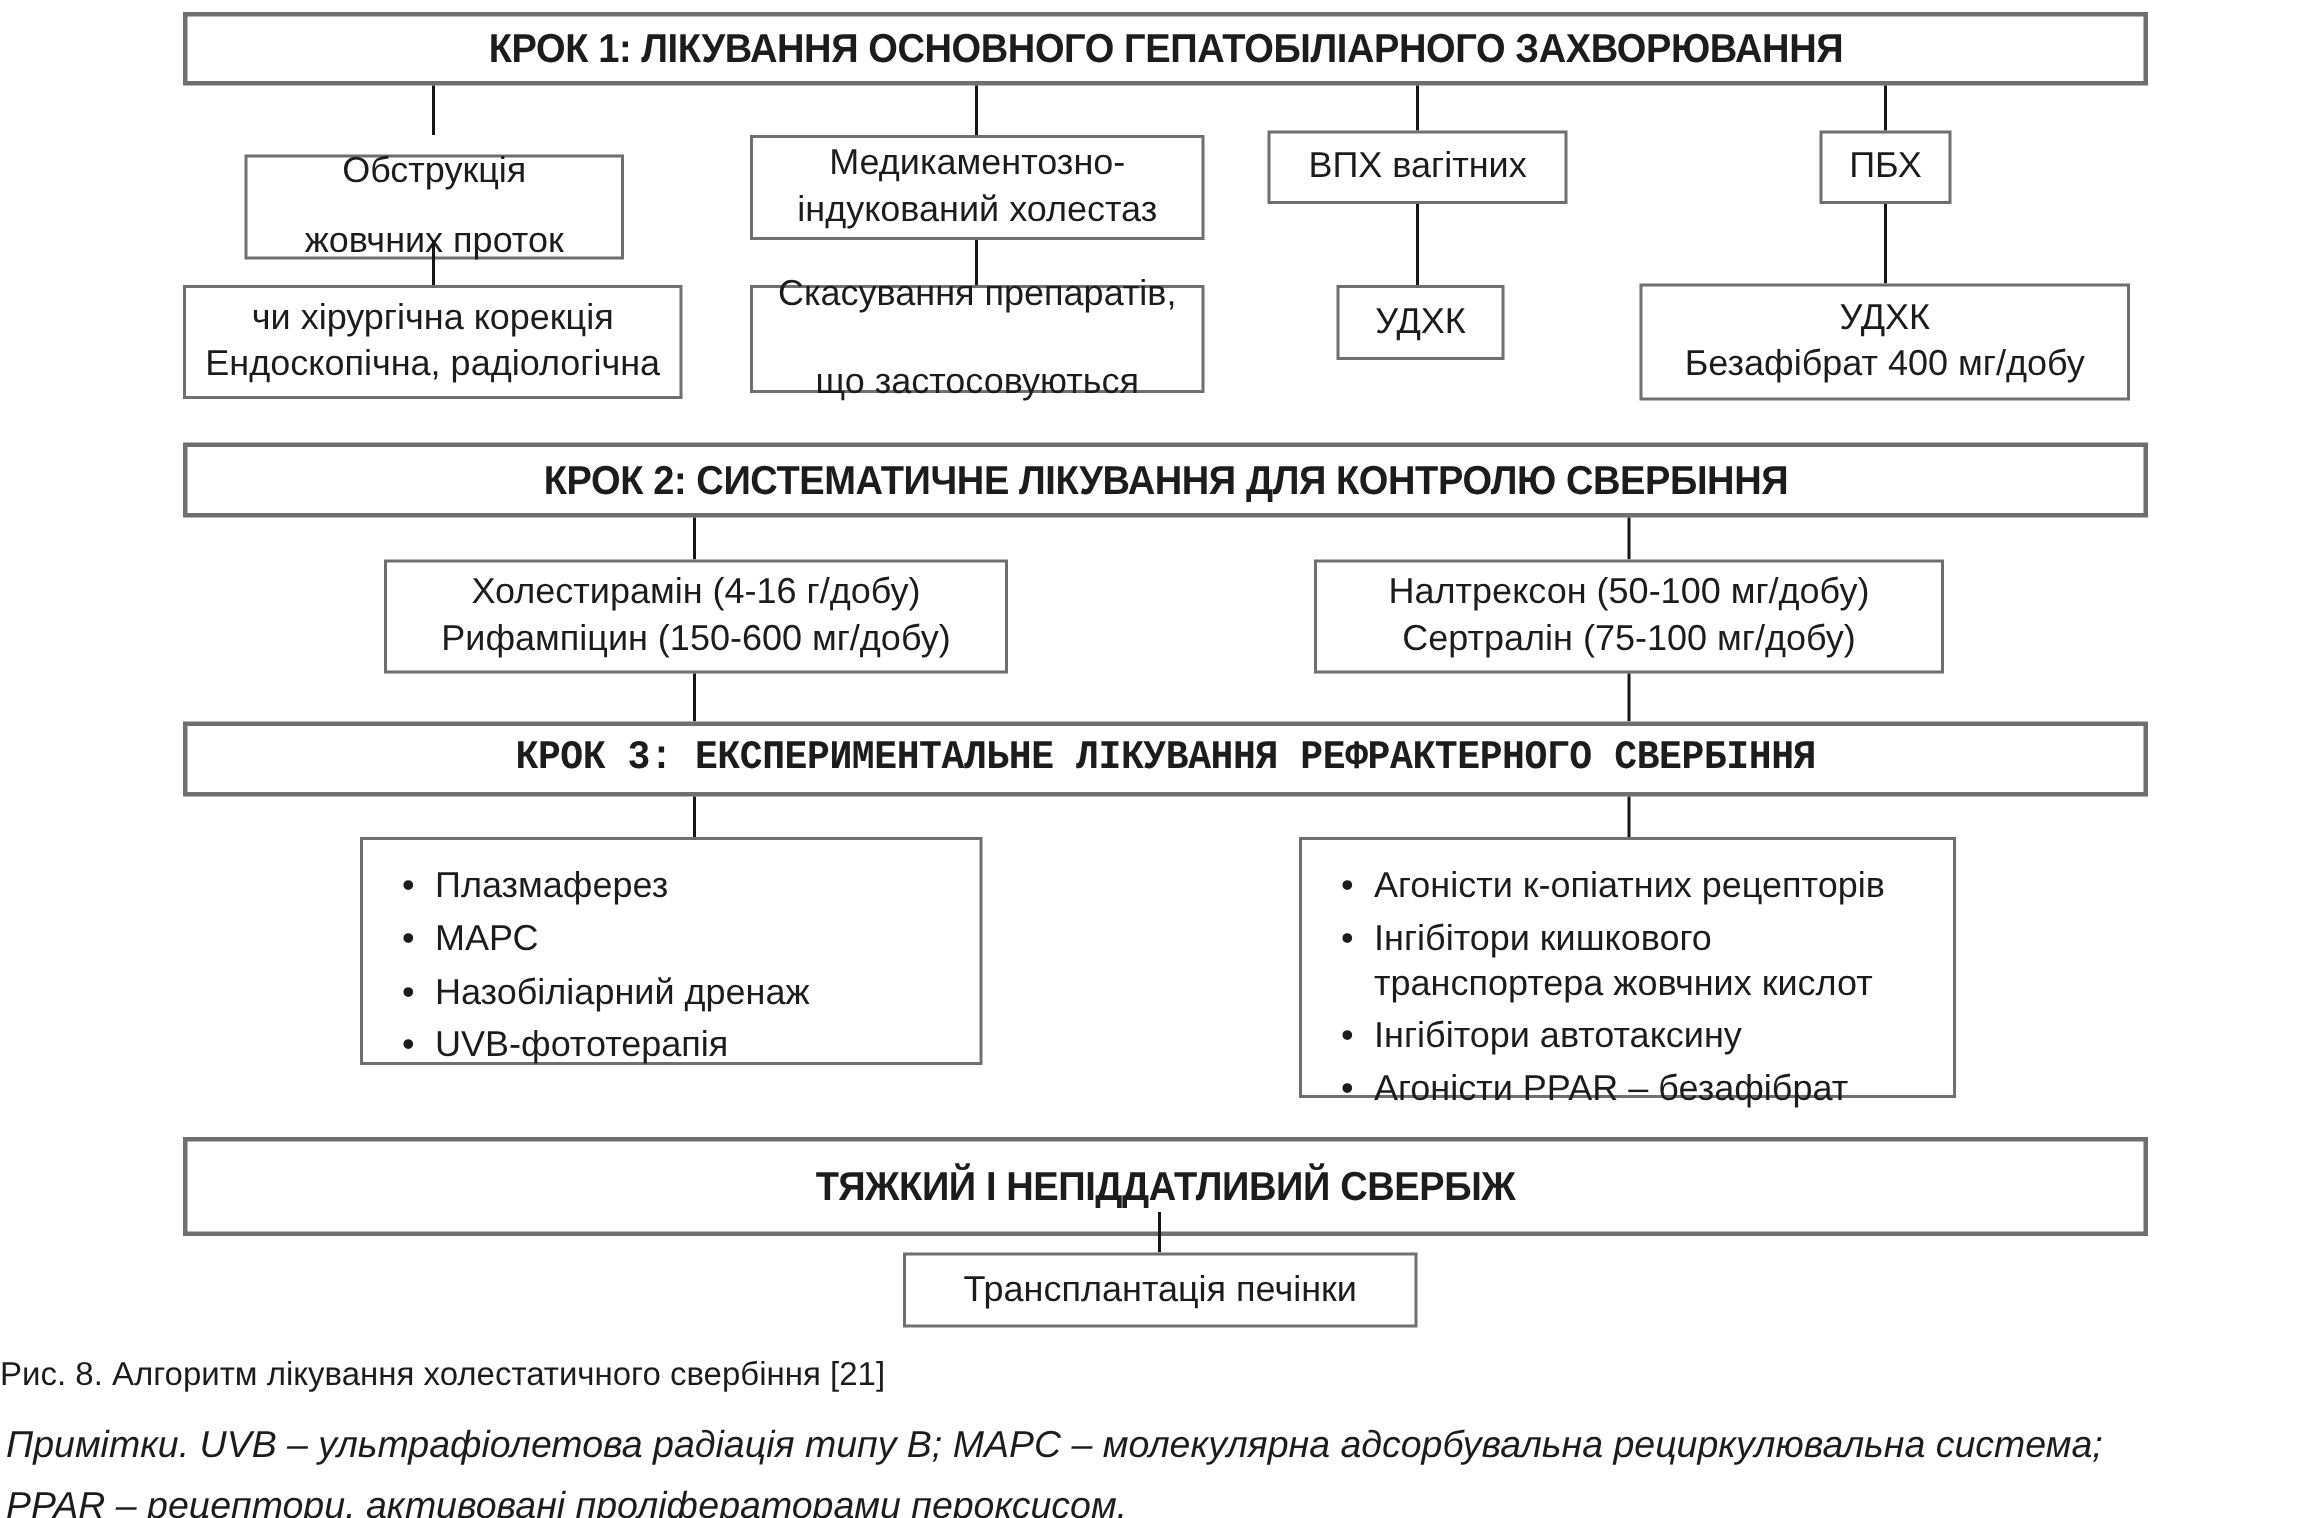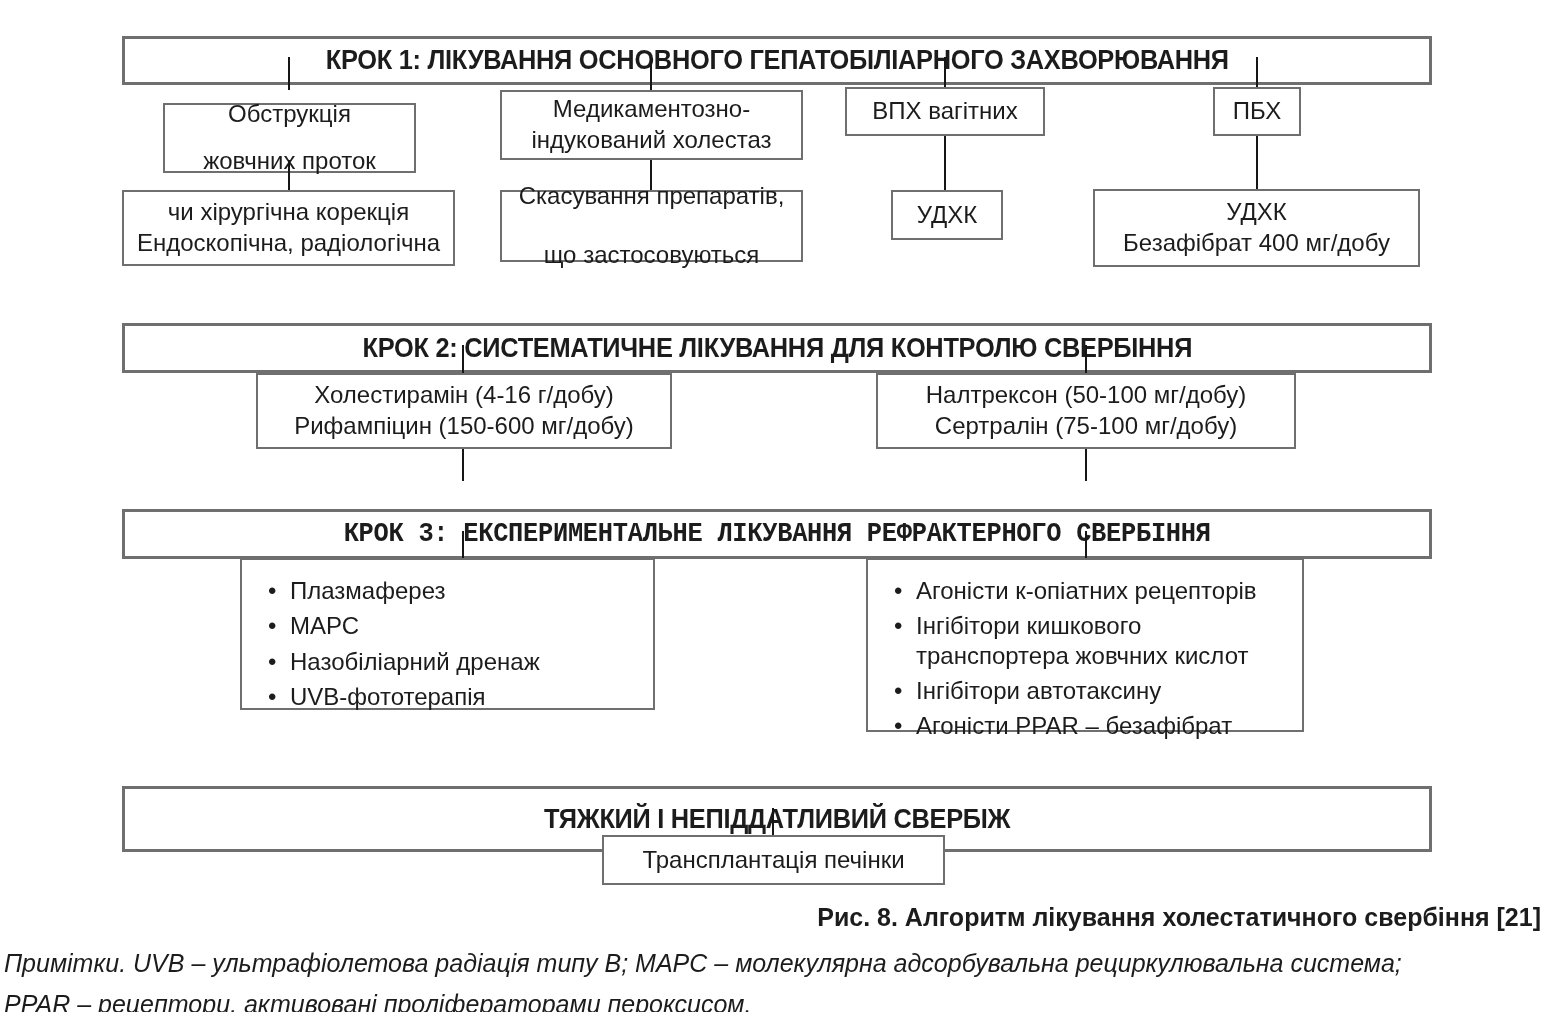--- a/index.html
+++ b/index.html
@@ -19,38 +19,37 @@
     display:flex;flex-direction:column;
     align-items:center;justify-content:center;
     text-align:center;
     line-height:1.28;
   }
   .hdr{
     border-width:3px;
     font-weight:700;
     font-size:27px;
     letter-spacing:-0.3px;
-    margin-top:28px;
   }
   .hdr .t{display:block;transform:scaleX(0.94);white-space:nowrap;}
   .node{font-size:24px;border-width:2px;}
   .vline{position:absolute;width:2px;background:#161616;}
   .bullets{
     position:absolute;box-sizing:border-box;
     background:#fff;border:2px solid #6f6f6f;
     font-size:24px;line-height:1.22;
     padding:16px 10px 10px 26px;
     display:flex;flex-direction:column;justify-content:flex-start;
     gap:6px;text-align:left;
   }
   .bullets .li{display:flex;align-items:flex-start;}
   .bullets .dot{flex:0 0 auto;width:22px;font-size:24px;line-height:1.22;}
   .caption{
-    position:absolute;width:100%;text-align:right;
-    font-weight:700;font-size:25px;
+    position:absolute;width:100%;text-align:left;
+    font-weight:400;font-size:22px;
   }
   .notes{
     position:absolute;left:4px;right:4px;
     font-style:italic;font-size:25px;line-height:1.62;
   }
 </style>
 </head>
 <body>
 
 <div id="canvas">

